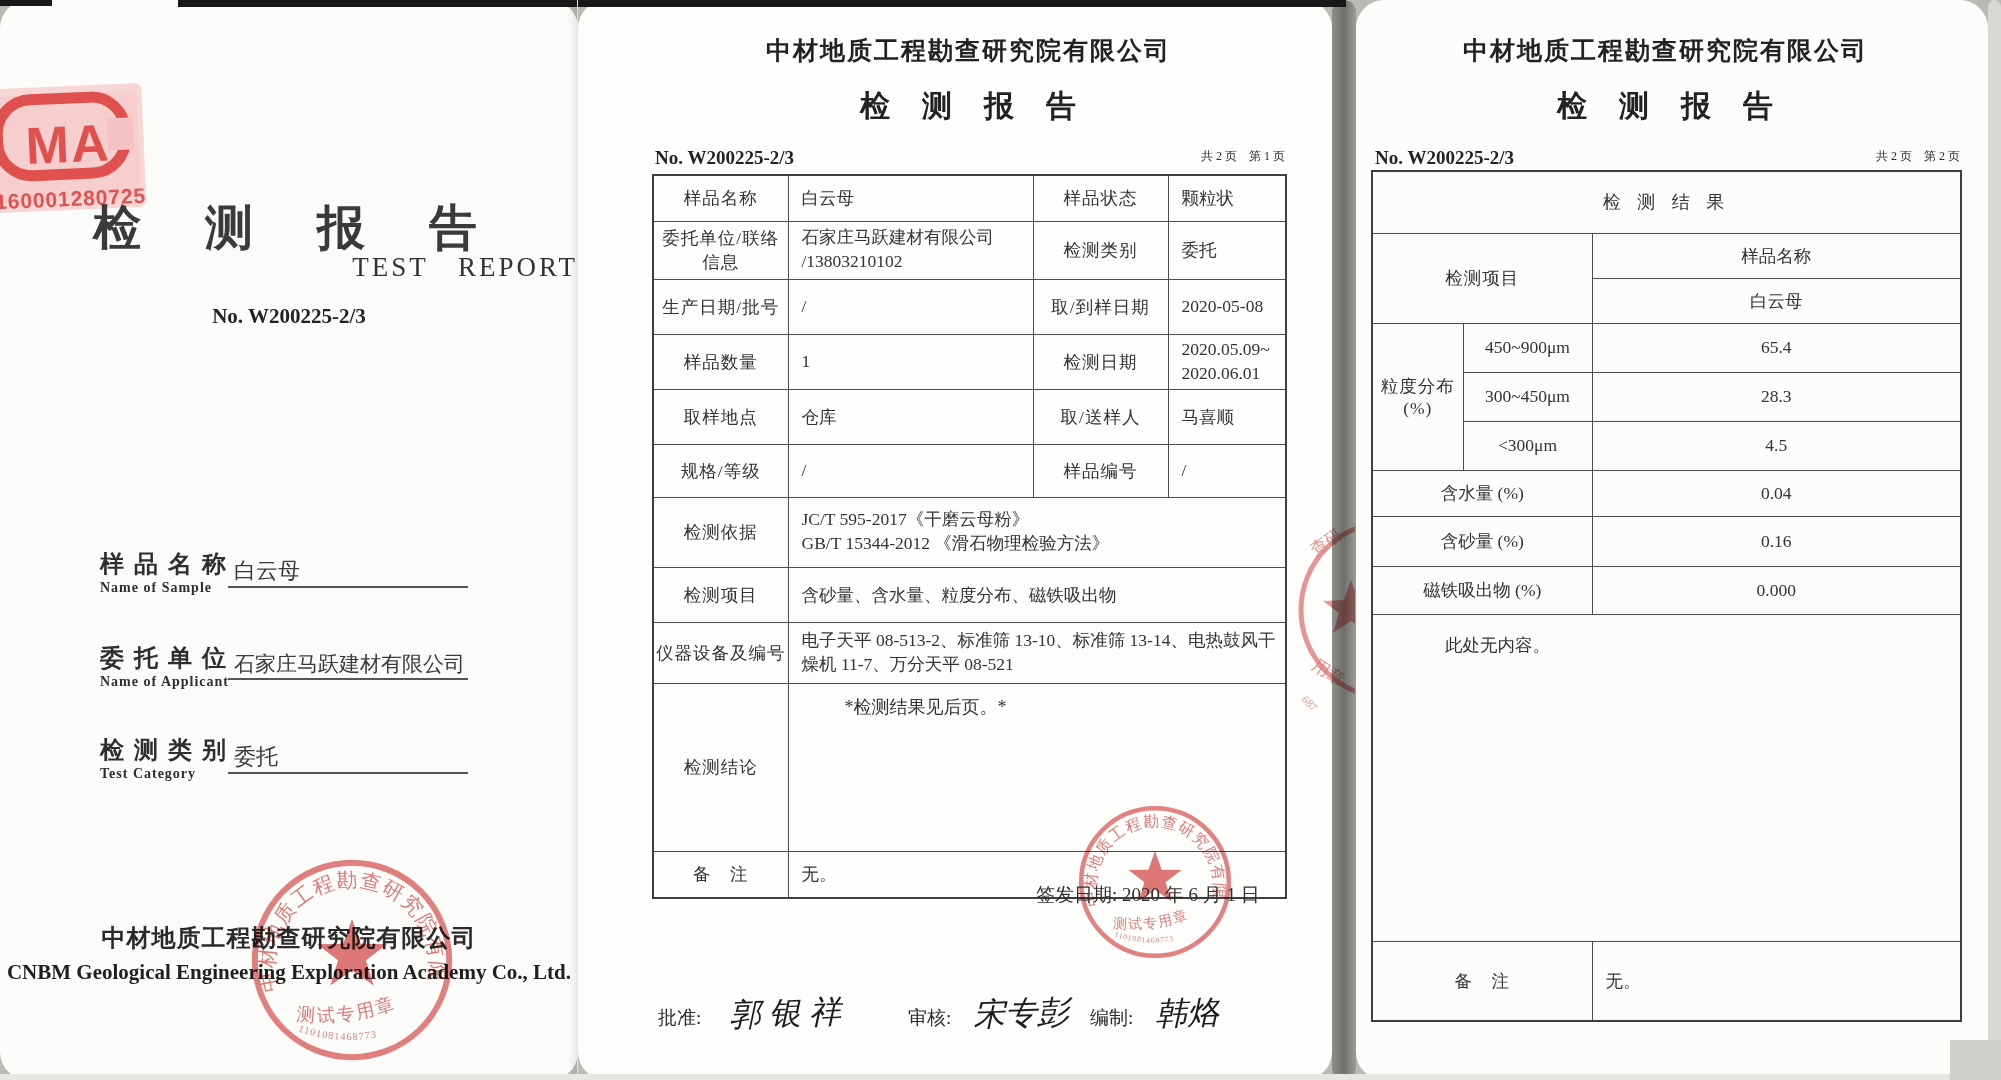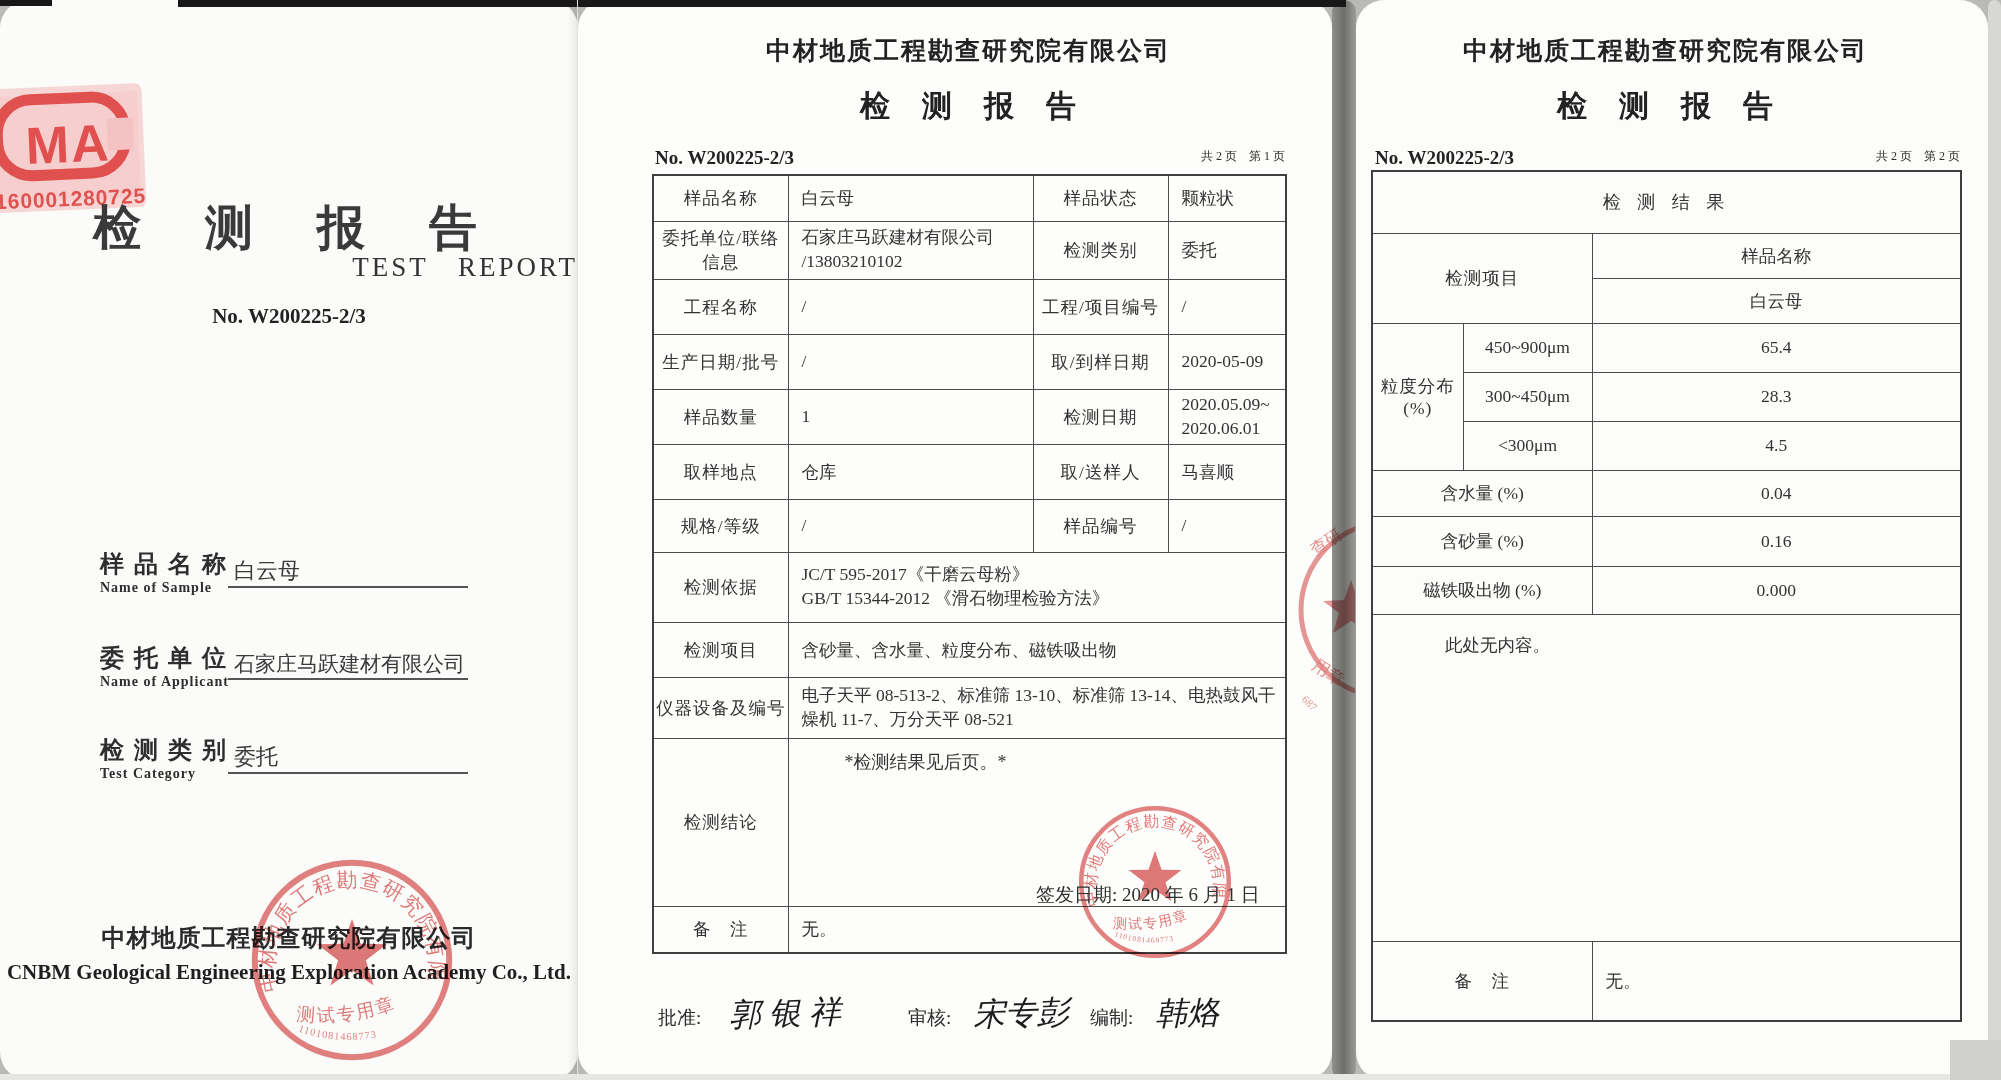--- a/index.html
+++ b/index.html
@@ -141,30 +141,24 @@
       <tr style="height:58px">
         <td class="lab sm">委托单位/联络信息</td>
         <td class="val two-line">
           <div>石家庄马跃建材有限公司</div>
           <div>/13803210102</div>
         </td>
         <td class="lab">检测类别</td>
         <td class="val">委托</td>
       </tr>
       <tr style="height:55px">
-        <td class="lab">工程名称</td>
-        <td class="val">/</td>
-        <td class="lab sm">工程/项目编号</td>
-        <td class="val">/</td>
-      </tr>
-      <tr style="height:55px">
         <td class="lab sm">生产日期/批号</td>
         <td class="val">/</td>
         <td class="lab sm">取/到样日期</td>
-        <td class="val">2020-05-09</td>
+        <td class="val">2020-05-08</td>
       </tr>
       <tr style="height:55px">
         <td class="lab">样品数量</td>
         <td class="val">1</td>
         <td class="lab">检测日期</td>
         <td class="val two-line">
           <div>2020.05.09~</div>
           <div>2020.06.01</div>
         </td>
       </tr>

